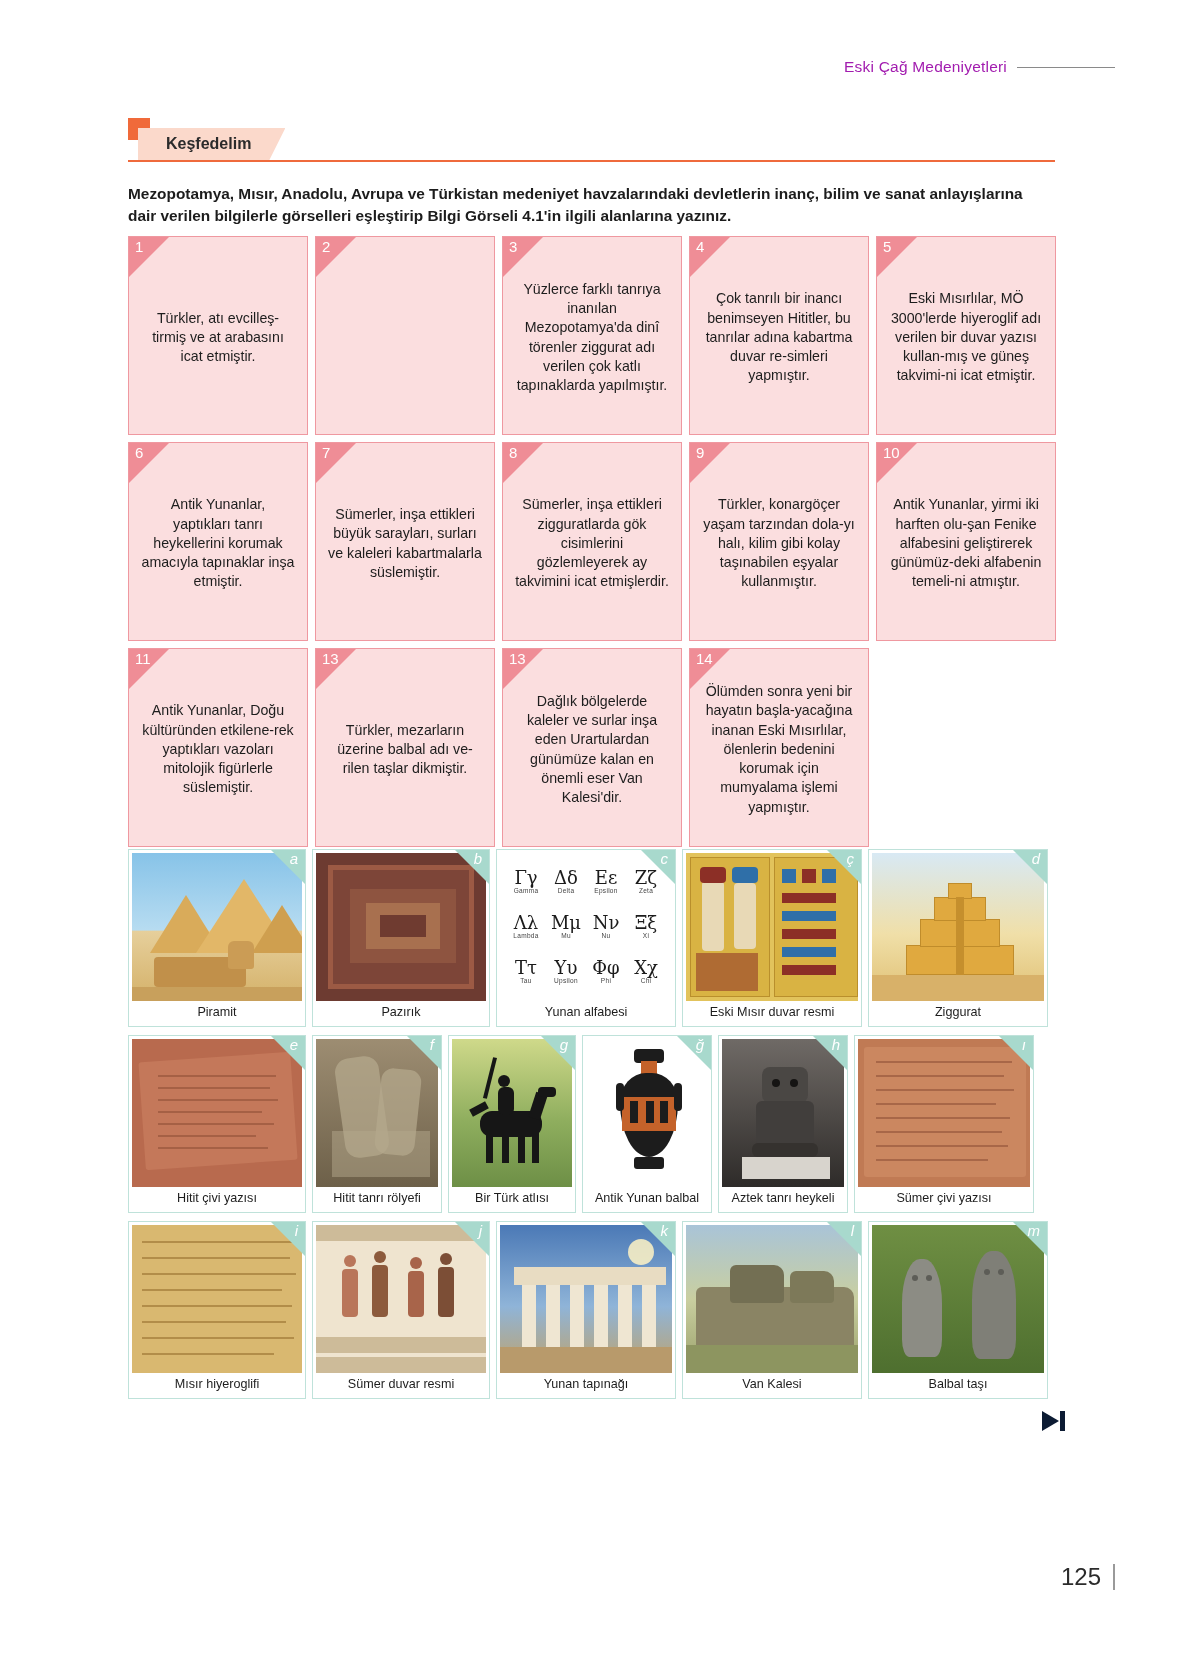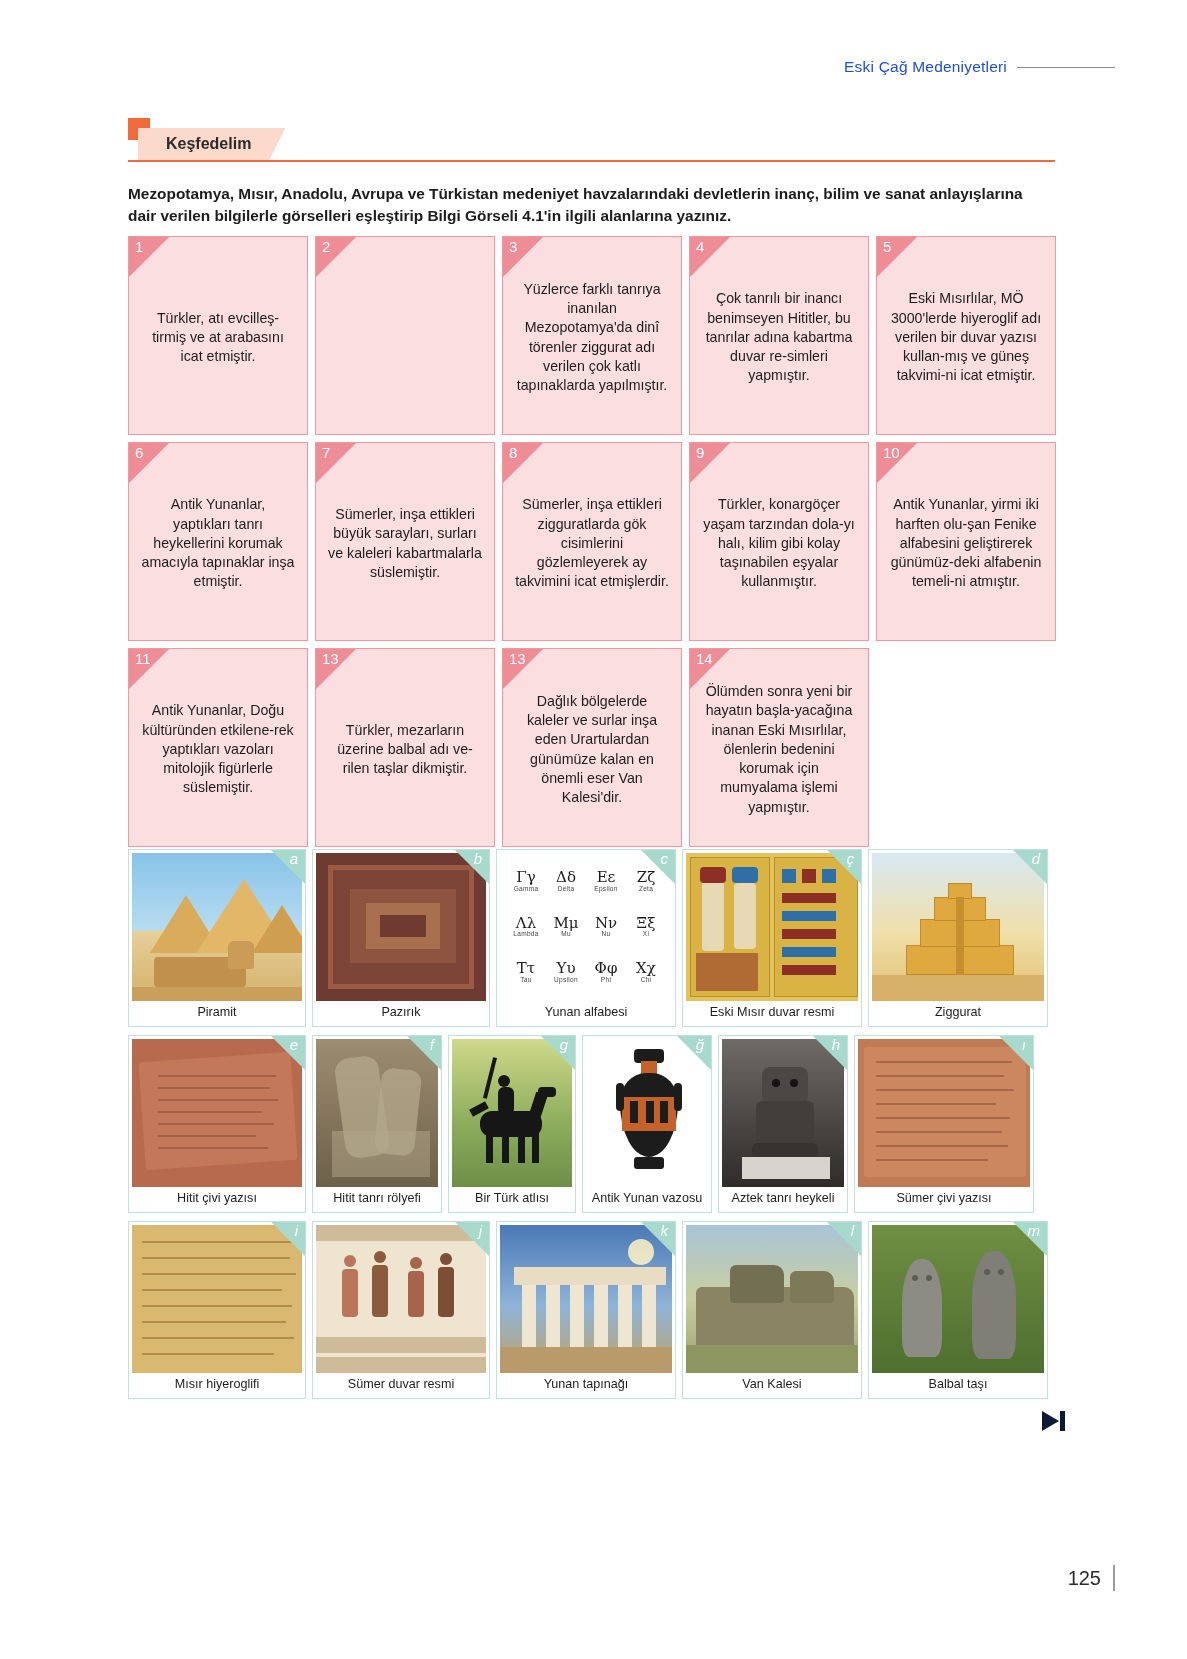--- a/index.html
+++ b/index.html
@@ -18,21 +18,21 @@
   .page-header {
     position: absolute;
     top: 58px;
     right: 72px;
     display: flex;
     align-items: center;
     gap: 10px;
   }
   .page-header .title {
     font-size: 15.5px;
-    color: #1d4ed8;
+    color: #a21caf;
     letter-spacing: 0.2px;
   }
   .page-header .rule {
     width: 98px;
     height: 1px;
     background: #8a8a8a;
     display: block;
   }
 
   
@@ -191,21 +191,21 @@
 
   .alpha-bg { background: #ffffff; }
   .alpha-grid {
     position: absolute; inset: 6px;
     display: grid;
     grid-template-columns: repeat(4, 1fr);
     grid-template-rows: repeat(3, 1fr);
     align-items: center; justify-items: center;
   }
   .alpha-cell { text-align: center; line-height: 1.05; }
-  .alpha-cell .glyph { font-family: "DejaVu Serif", serif; font-size: 15px; color: #1b1b1b; }
+  .alpha-cell .glyph { font-family: "DejaVu Serif", serif; font-size: 18px; color: #1b1b1b; }
   .alpha-cell .nm { font-size: 6.5px; color: #444; letter-spacing: .3px; }
 
   .egypt-bg { background: #e2c35c; }
   .egypt-panel { position:absolute; background:#d9b343; border:1px solid #b98f2c; }
   .egypt-fig { position:absolute; background:#e8d9b6; }
   .egypt-dark { position:absolute; background:#8c2f26; }
   .egypt-blue { position:absolute; background:#2f6fa8; }
 
   .zig-bg { background: linear-gradient(#d8e9f4 0%, #f0dfa8 55%, #dfbf72 100%); }
   .zig-step { position:absolute; background:#e0a93f; border:1px solid #c08c2b; }
@@ -263,21 +263,21 @@
     width: 5px; height: 20px; background: #0c1b33;
   }
   .page-num {
     position: absolute;
     right: 72px;
     bottom: 68px;
     display: flex;
     align-items: center;
     gap: 12px;
   }
-  .page-num .n { font-size: 20px; color: #2b2b2b; }
+  .page-num .n { font-size: 24px; color: #2b2b2b; }
   .page-num .bar { width: 2px; height: 26px; background: #9a9a9a; }
 </style>
 </head>
 <body>
 
 <div class="page-header">
   <span class="title">Eski Çağ Medeniyetleri</span>
   <span class="rule"></span>
 </div>
 
@@ -549,21 +549,21 @@
         <span class="vase-band" style="left:36px;top:58px;width:54px;height:34px"></span>
         <span style="position:absolute;left:30px;top:44px;width:8px;height:28px;background:#1c1c1c;border-radius:6px"></span>
         <span style="position:absolute;left:88px;top:44px;width:8px;height:28px;background:#1c1c1c;border-radius:6px"></span>
         <span style="position:absolute;left:48px;top:118px;width:30px;height:12px;background:#1c1c1c;border-radius:3px"></span>
         <span style="position:absolute;left:44px;top:62px;width:8px;height:22px;background:#1c1c1c"></span>
         <span style="position:absolute;left:60px;top:62px;width:8px;height:22px;background:#1c1c1c"></span>
         <span style="position:absolute;left:74px;top:62px;width:8px;height:22px;background:#1c1c1c"></span>
       </div>
       <span class="corner"></span>
       <span class="letter">ğ</span>
-      <div class="cap">Antik Yunan vazosu</div>
+      <div class="cap">Antik Yunan balbal</div>
     </div>
 
     <div class="card" style="width:130px">
       <div class="thumb statue-bg">
         <span class="statue-body" style="left:40px;top:28px;width:46px;height:36px;border-radius:8px;background:#4a4744"></span>
         <span class="statue-body" style="left:34px;top:62px;width:58px;height:46px;background:#413e3c"></span>
         <span class="statue-body" style="left:30px;top:104px;width:66px;height:14px;background:#35322f"></span>
         <span style="position:absolute;left:20px;top:118px;width:88px;height:22px;background:#d8d4cd"></span>
         <span style="position:absolute;left:50px;top:40px;width:8px;height:8px;background:#151413;border-radius:50%"></span>
         <span style="position:absolute;left:68px;top:40px;width:8px;height:8px;background:#151413;border-radius:50%"></span>

